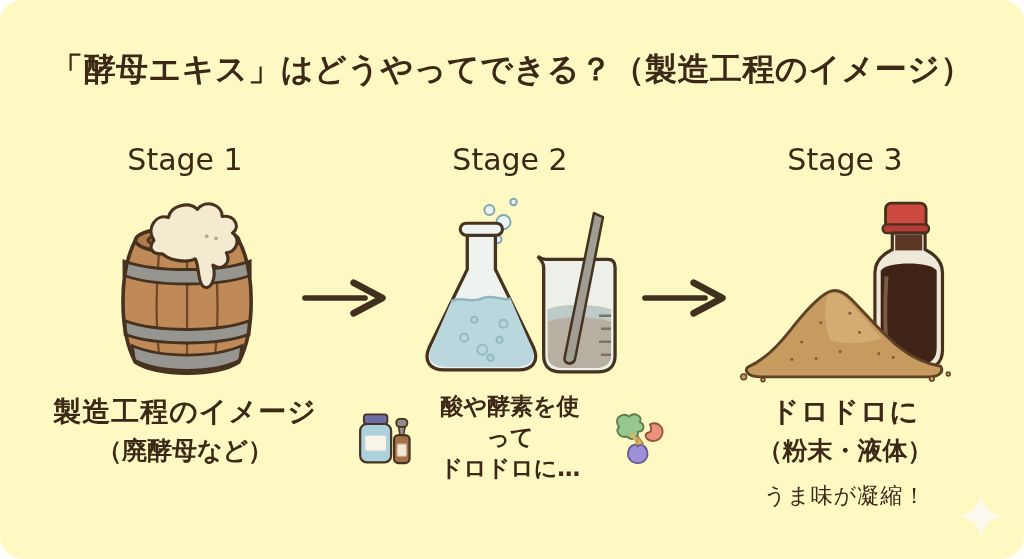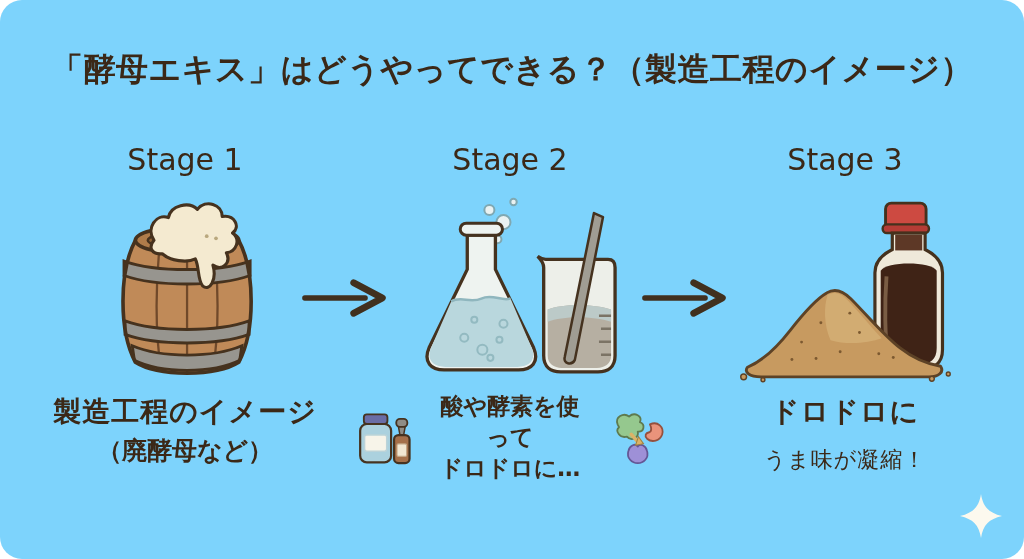--- a/index.html
+++ b/index.html
@@ -1,19 +1,19 @@
 <!DOCTYPE html>
 <html><head>
 <meta charset="utf-8">
 <style>
   * { margin:0; padding:0; box-sizing:border-box; }
   html,body { width:1024px; height:559px; background:#ffffff; font-family:"DejaVu Sans","Liberation Sans",sans-serif; }
   .canvas {
     position:absolute; left:0; top:0; width:1024px; height:559px;
-    background:#7dd3fc; border-radius:22px; overflow:hidden; color:#3b2817;
+    background:#fef9c3; border-radius:22px; overflow:hidden; color:#3b2817;
   }
   .title {
     position:absolute; top:48px; left:0; width:100%;
     text-align:center; font-size:32px; font-weight:700; letter-spacing:.5px;
   }
   .stage-col { position:absolute; top:142px; text-align:center; }
   #stage-col-1 { left:30px;  width:310px; }
   #stage-col-2 { left:355px; width:310px; }
   #stage-col-3 { left:690px; width:310px; }
   .stage-label { font-size:30px; font-weight:400; }
@@ -145,20 +145,21 @@
             <circle cx="165" cy="166" r="1.5"></circle>
             <circle cx="60" cy="168" r="1.5"></circle>
         </g>
         <circle cx="10" cy="186" r="3" fill="#c79a60" stroke="#5d4226" stroke-width="1.5"></circle>
         <circle cx="30" cy="189" r="2" fill="#c79a60" stroke="#5d4226" stroke-width="1.5"></circle>
         <circle cx="205" cy="188" r="2.5" fill="#c79a60" stroke="#5d4226" stroke-width="1.5"></circle>
         <circle cx="222" cy="183" r="2" fill="#c79a60" stroke="#5d4226" stroke-width="1.5"></circle>
       </svg>
     </div>
     <div class="caption">ドロドロに</div>
+    <div class="subcaption">（粉末・液体）</div>
     <div class="note3">うま味が凝縮！</div>
   </div>
 
   <div class="flow-arrow" id="flow-arrow-1">
     <svg width="92" height="44" viewBox="0 0 96 44">
       <path d="M5 22 L68 22" stroke="#41301e" stroke-width="5.5" stroke-linecap="round"></path>
       <path d="M56 6 L86 22 L56 38" fill="none" stroke="#41301e" stroke-width="7" stroke-linecap="round" stroke-linejoin="round"></path>
     </svg>
   </div>
   <div class="flow-arrow" id="flow-arrow-2">

